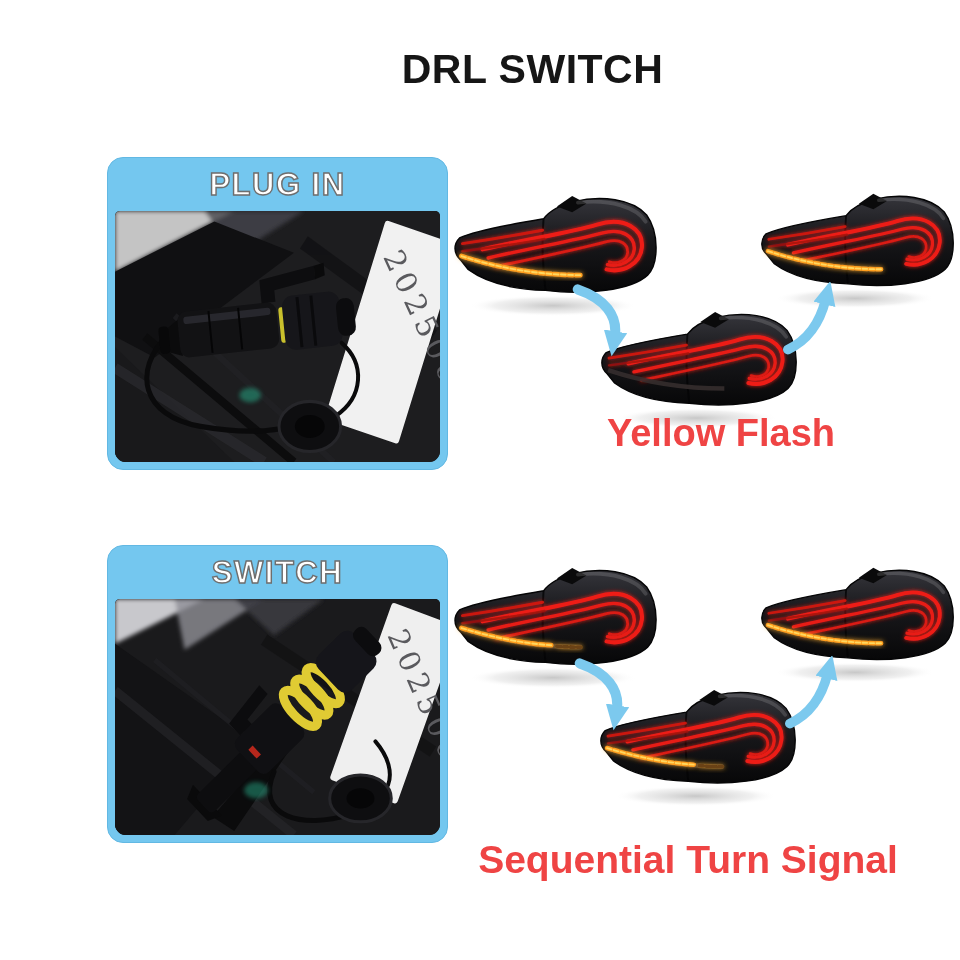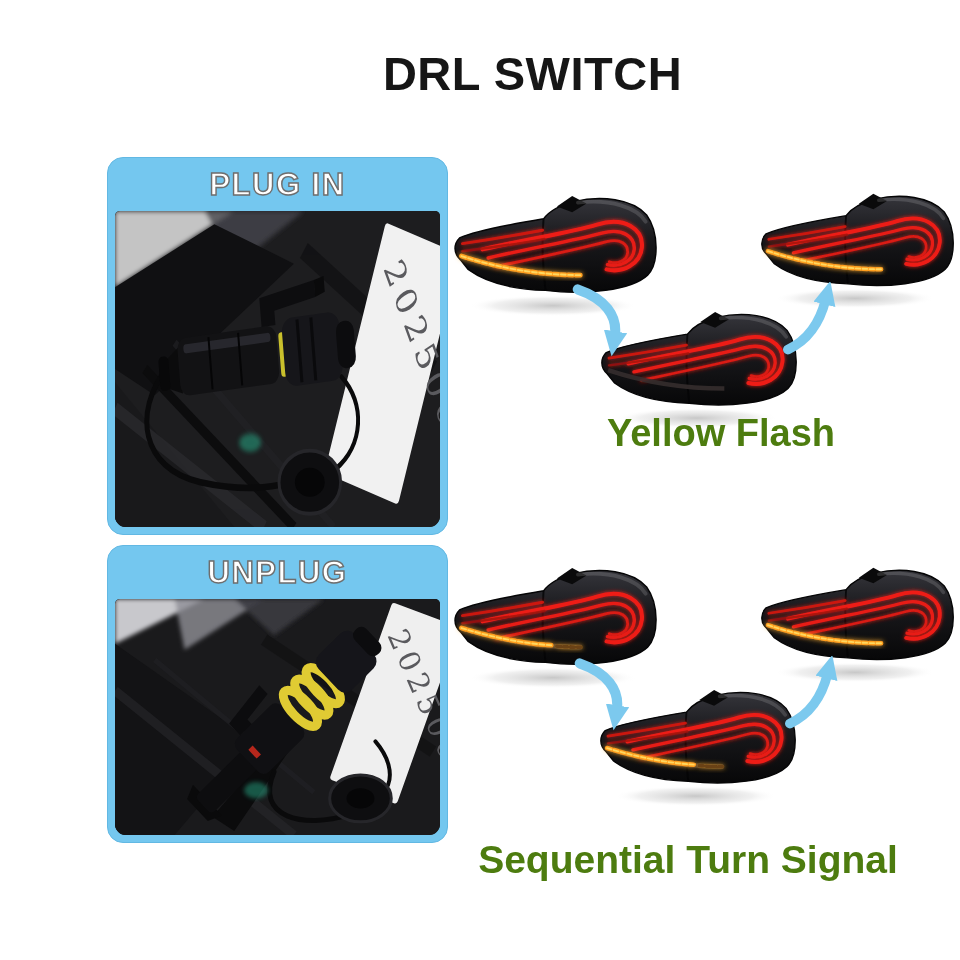--- a/index.html
+++ b/index.html
@@ -3,21 +3,21 @@
 <meta charset="utf-8">
 <style>
   html,body{margin:0;padding:0;}
   body{
     width:960px;height:960px;position:relative;background:#ffffff;
     font-family:"Liberation Sans", sans-serif;overflow:hidden;
   }
   
   .title{
     position:absolute;left:105px;right:0;top:46px;text-align:center;
-    font-size:47px;font-weight:bold;color:#161616;letter-spacing:0.5px;
+    font-size:41px;font-weight:bold;color:#161616;letter-spacing:0.5px;
   }
   
   .panel{
     position:absolute;width:341px;background:#74C7EF;border:1px solid #62b8e3;
     border-radius:16px;box-sizing:border-box;
   }
   .panel-header{
     height:53px;display:flex;align-items:center;justify-content:center;
   }
   .panel-header span{
@@ -30,21 +30,21 @@
     border-radius:5px 5px 11px 11px;overflow:hidden;background:#1c1c1e;
   }
   .photo svg{display:block;width:100%;height:100%;}
   
   .tl{position:absolute;--amber-full:0;--amber-seq:0;}
   .tl.flash{--amber-full:1;}
   .tl.seq{--amber-seq:1;}
   .arrow{position:absolute;}
   .arrow-path{fill:none;stroke:#7CC9EE;stroke-width:12;stroke-linecap:round;}
   .caption{
-    position:absolute;text-align:center;font-weight:bold;color:#4d7c0f;
+    position:absolute;text-align:center;font-weight:bold;color:#ef4444;
   }
   .caption.c1{left:521px;top:412px;width:400px;font-size:38px;}
   .caption.c2{left:438px;top:790px;width:500px;font-size:39px;margin-top:48px;}
   .sticker-text{
     font-family:"DejaVu Serif", serif;
     fill:#5a5a5e;font-size:29px;letter-spacing:5px;
   }
   .hidden-defs{position:absolute;width:0;height:0;overflow:hidden;}
 </style>
 </head>
@@ -97,21 +97,21 @@
         <path d="M12,65 C42,74 74,81 106,83" stroke="#ff9d1e" stroke-width="5" stroke-dasharray="5 2.6"></path>
         <path d="M12,65 C42,74 74,81 106,83" stroke="#ffd75e" stroke-width="2" stroke-dasharray="5 2.6"></path>
         <path d="M112,84 C122,85 130,85 138,85" stroke="#6b4312" stroke-width="4" stroke-dasharray="4 3" filter="none"></path>
       </g>
     </symbol>
   </defs>
 </svg>
 
 <div class="title">DRL SWITCH</div>
 
-<div class="panel" style="left:107px;top:157px;height:378px;">
+<div class="panel" style="left:107px;top:157px;height:313px;">
   <div class="panel-header">
     <span>PLUG IN</span>
   </div>
   <div class="photo">
     <svg viewBox="0 0 327 240" preserveAspectRatio="none">
       <rect x="0" y="0" width="327" height="240" fill="#1d1d1f"></rect>
       <g filter="url(#soft)">
         <polygon points="0,0 120,0 0,58" fill="#d2d2d2" opacity="0.92"></polygon>
         <polygon points="90,0 190,0 120,42" fill="#46464c" opacity="0.8"></polygon>
       </g>
@@ -167,21 +167,21 @@
   <path class="arrow-path" d="M14,6 C46,17 62,37 58,62" marker-end="url(#ah)"></path>
 </svg>
 <svg class="arrow" style="left:778px;top:282px;width:84px;height:74px;" viewBox="0 0 100 92">
   <path class="arrow-path" d="M10,84 C36,72 50,50 57,22" marker-end="url(#ah)"></path>
 </svg>
 
 <div class="caption c1">Yellow Flash</div>
 
 <div class="panel" style="left:107px;top:545px;height:298px;">
   <div class="panel-header">
-    <span>UNPLUG</span>
+    <span>SWITCH</span>
   </div>
   <div class="photo">
     <svg viewBox="0 0 327 232" preserveAspectRatio="none">
       <rect x="0" y="0" width="327" height="232" fill="#1a1a1c"></rect>
       <g filter="url(#soft)">
         <polygon points="0,0 90,0 0,44" fill="#c8c8cc"></polygon>
         <polygon points="60,0 150,0 70,50" fill="#8f8f96" opacity="0.8"></polygon>
         <polygon points="120,0 210,0 160,36" fill="#3a3a40" opacity="0.9"></polygon>
       </g>
       <g>

